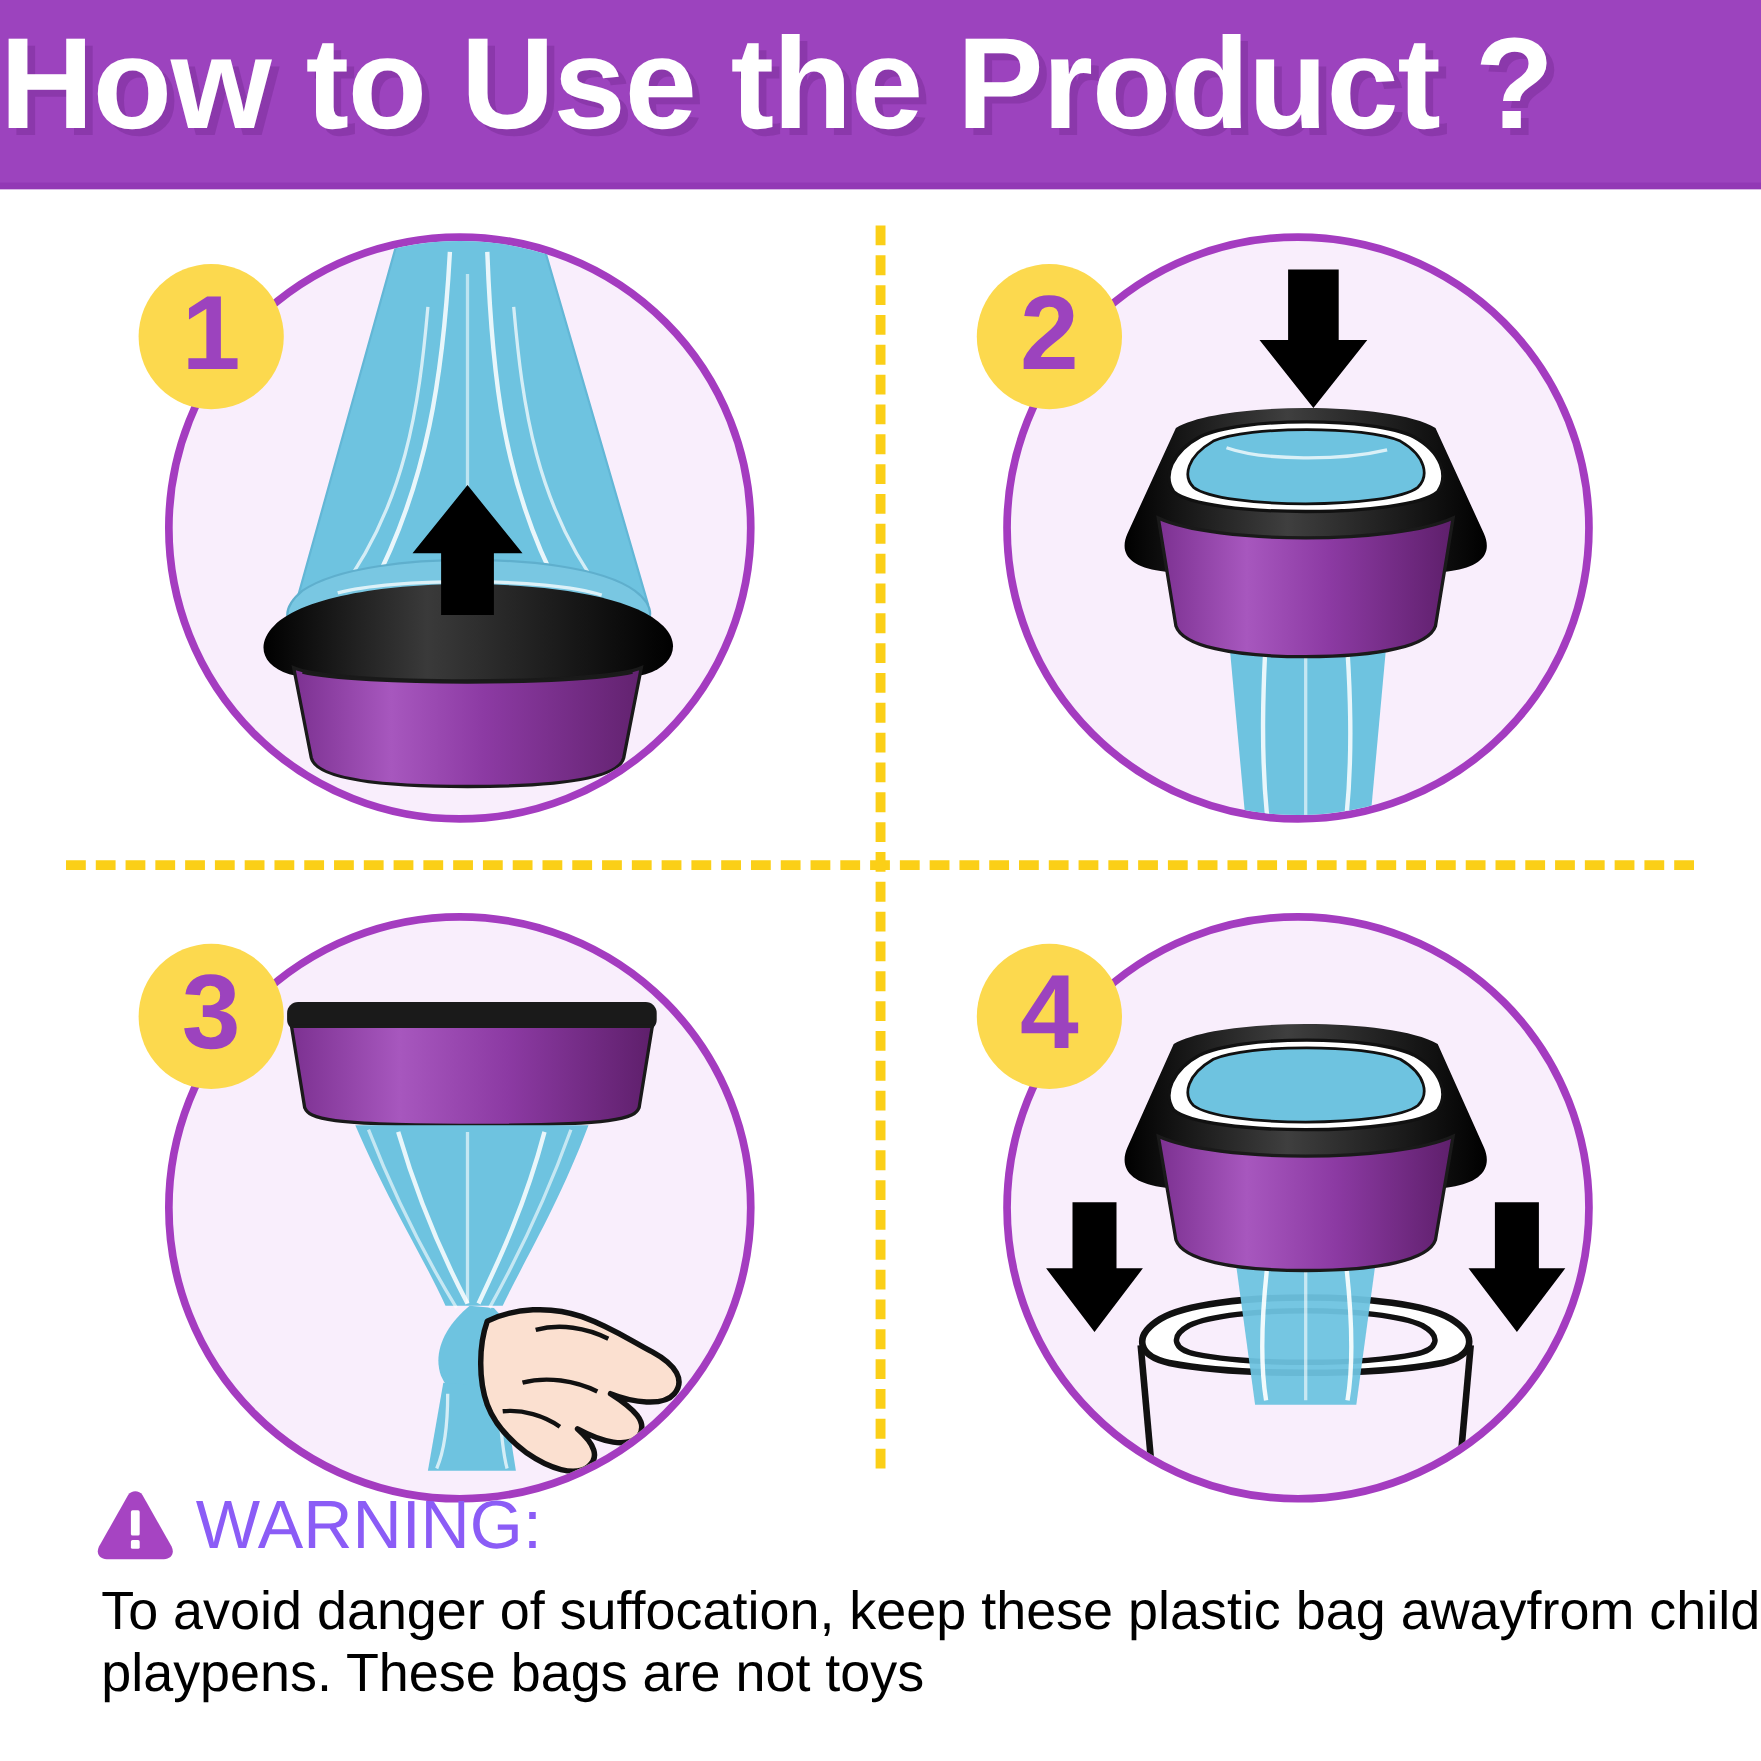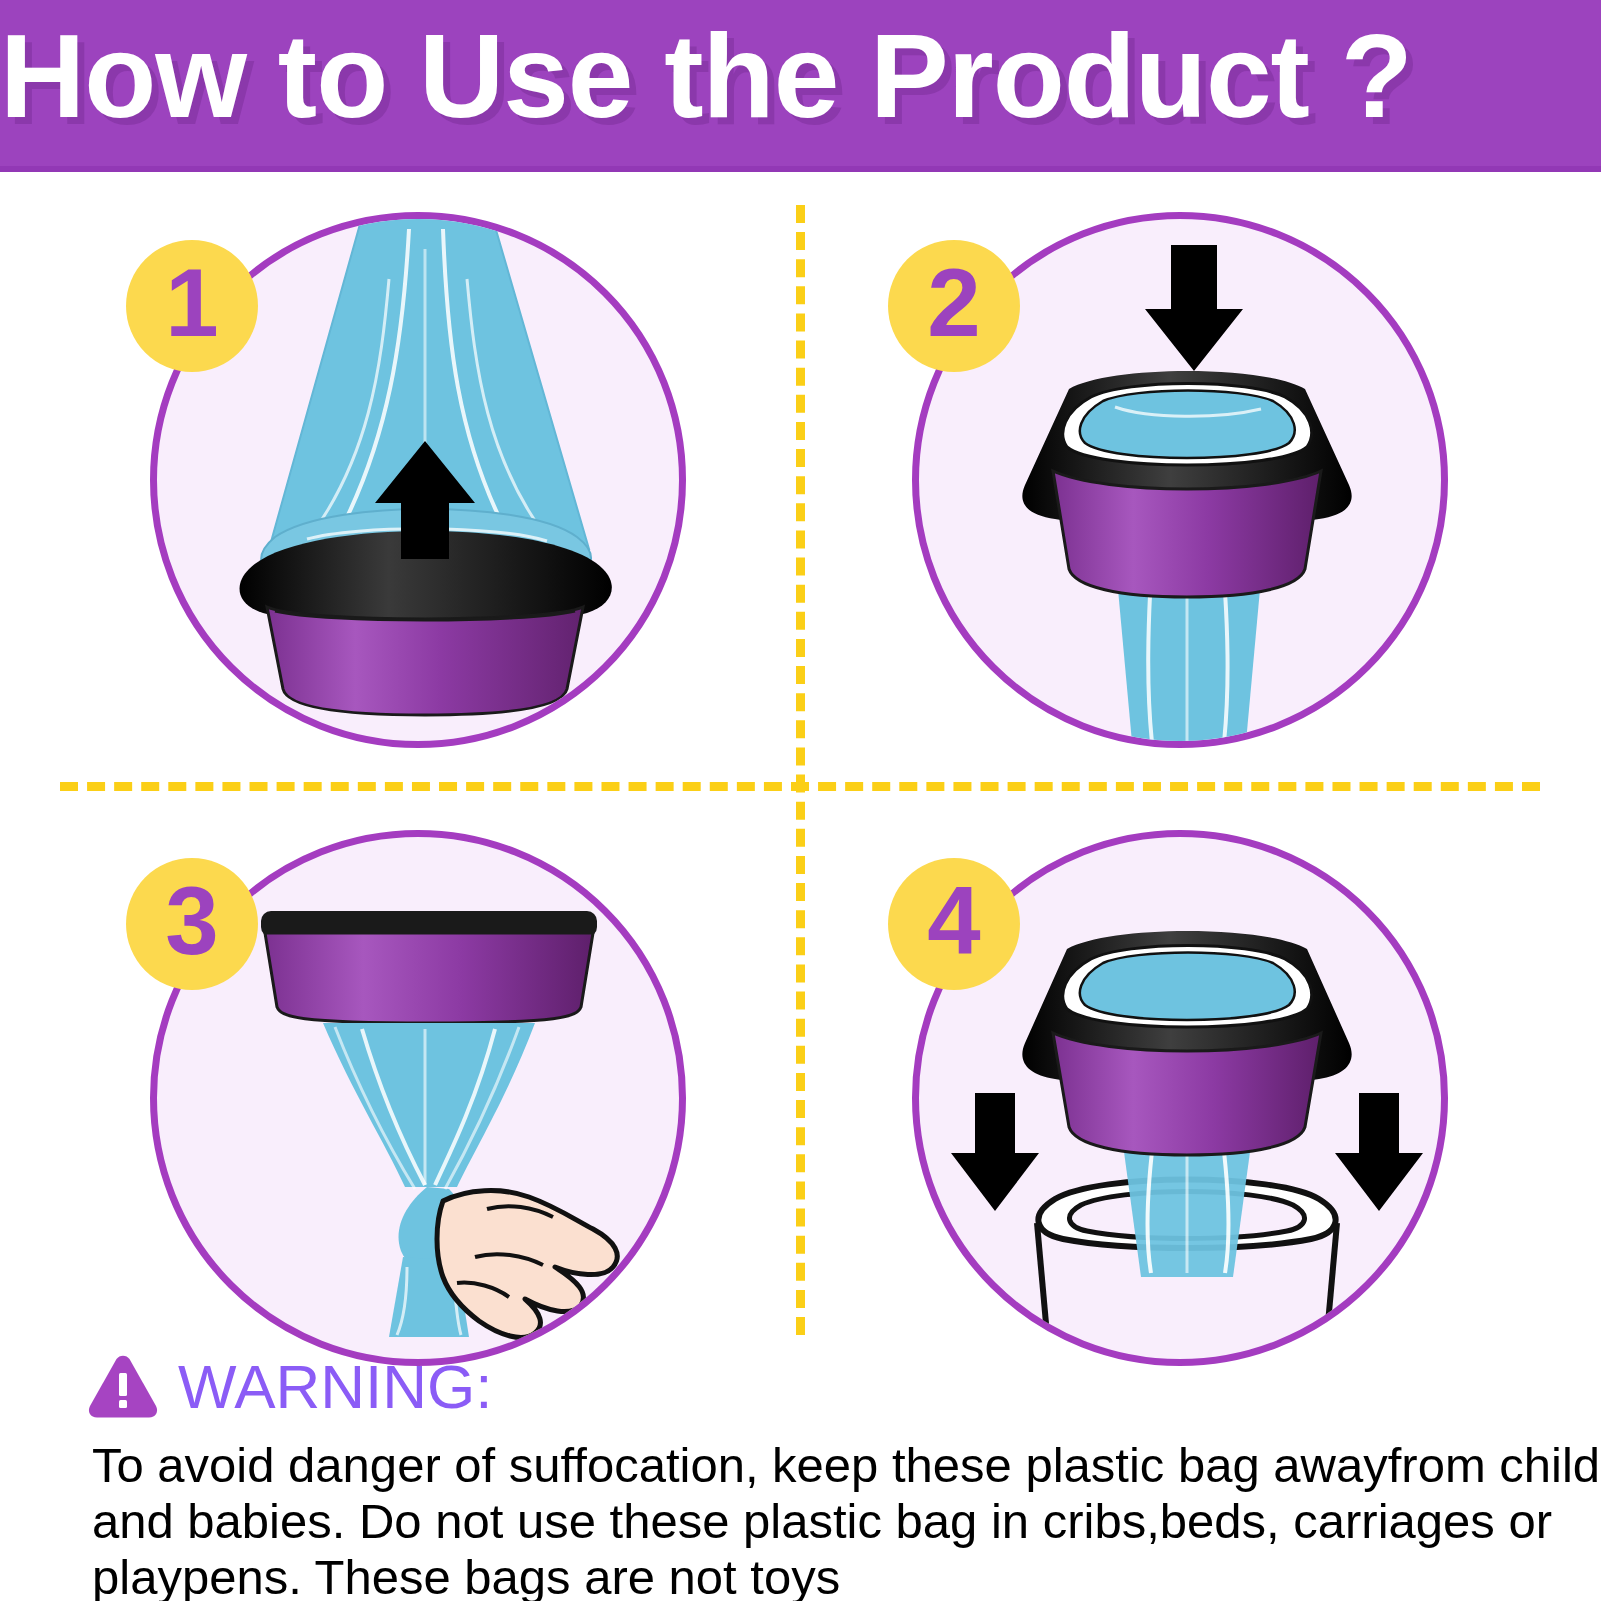--- a/index.html
+++ b/index.html
@@ -358,16 +358,15 @@
     <svg id="warning-icon" viewBox="0 0 74 66">
       <path d="M30.5 5 C33.5 0.5 40.5 0.5 43.5 5 L70 52 C73 58 69.5 63.5 63 63.5
                L11 63.5 C4.5 63.5 1 58 4 52 Z" fill="#A644C2"></path>
       <rect x="33" y="19" width="8" height="23" rx="1.5" fill="#ffffff"></rect>
       <rect x="33" y="46" width="8" height="8" rx="1.5" fill="#ffffff"></rect>
     </svg>
     <div id="warning-label">WARNING:</div>
   </div>
   <div id="warning-body">
     <p>To avoid danger of suffocation, keep these plastic bag awayfrom children</p>
-    <p>and babies. Do not use these plastic bag in cribs,beds, carriages or</p>
     <p>playpens. These bags are not toys</p>
   </div>
 </div>
 
 </body></html>

